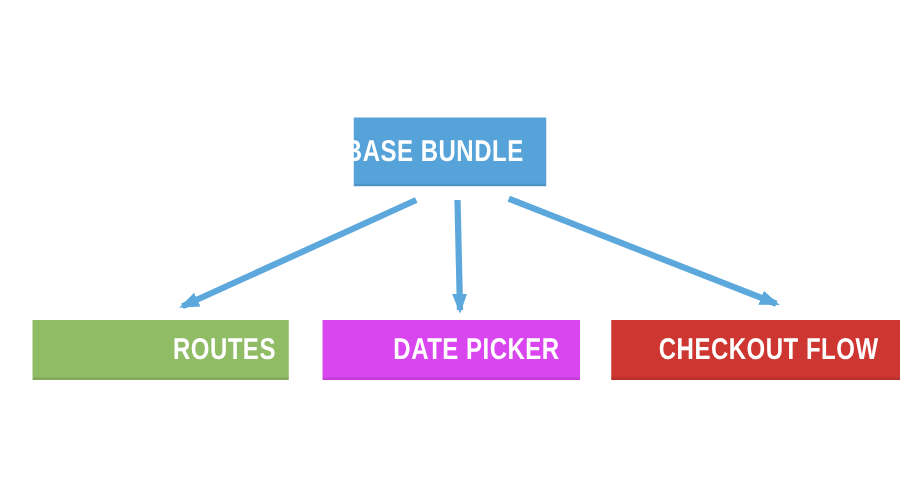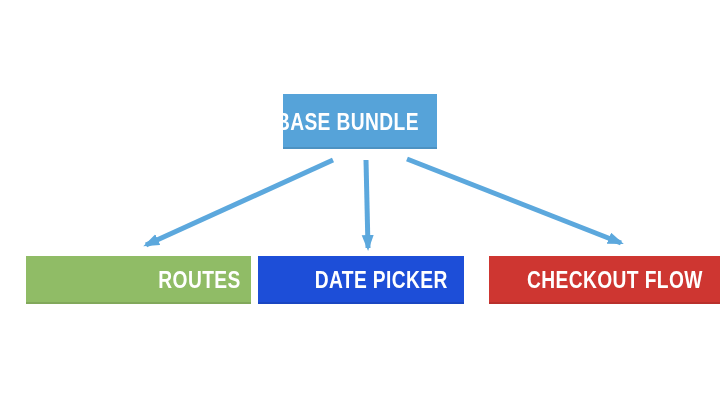--- a/index.html
+++ b/index.html
@@ -80,25 +80,25 @@
     </defs>
     <line x1="333" y1="160" x2="146" y2="245" marker-end="url(#ah)" style="stroke: rgb(92, 168, 221);"></line>
     <line x1="366" y1="160" x2="368" y2="248" marker-end="url(#ah)" style="stroke: rgb(92, 168, 221);"></line>
     <line x1="407" y1="159" x2="621" y2="243" marker-end="url(#ah)" style="stroke: rgb(92, 168, 221);"></line>
   </svg>
 
   <div class="node root" style="background-color: rgb(86, 163, 217);">
     <span class="label">BASE BUNDLE</span>
   </div>
 
-  <div class="node child-0" style="background-color: rgb(144, 188, 102); padding-left: 20px;">
+  <div class="node child-0" style="background-color: rgb(144, 188, 102);">
     <span class="label">ROUTES</span>
   </div>
 
-  <div class="node child-1" style="background-color: #1d4ed8;">
+  <div class="node child-1" style="background-color: #d946ef;">
     <span class="label">DATE PICKER</span>
   </div>
 
   <div class="node child-2" style="background-color: rgb(206, 54, 49);">
     <span class="label">CHECKOUT FLOW</span>
   </div>
 
 </div>
 
 </body></html>

